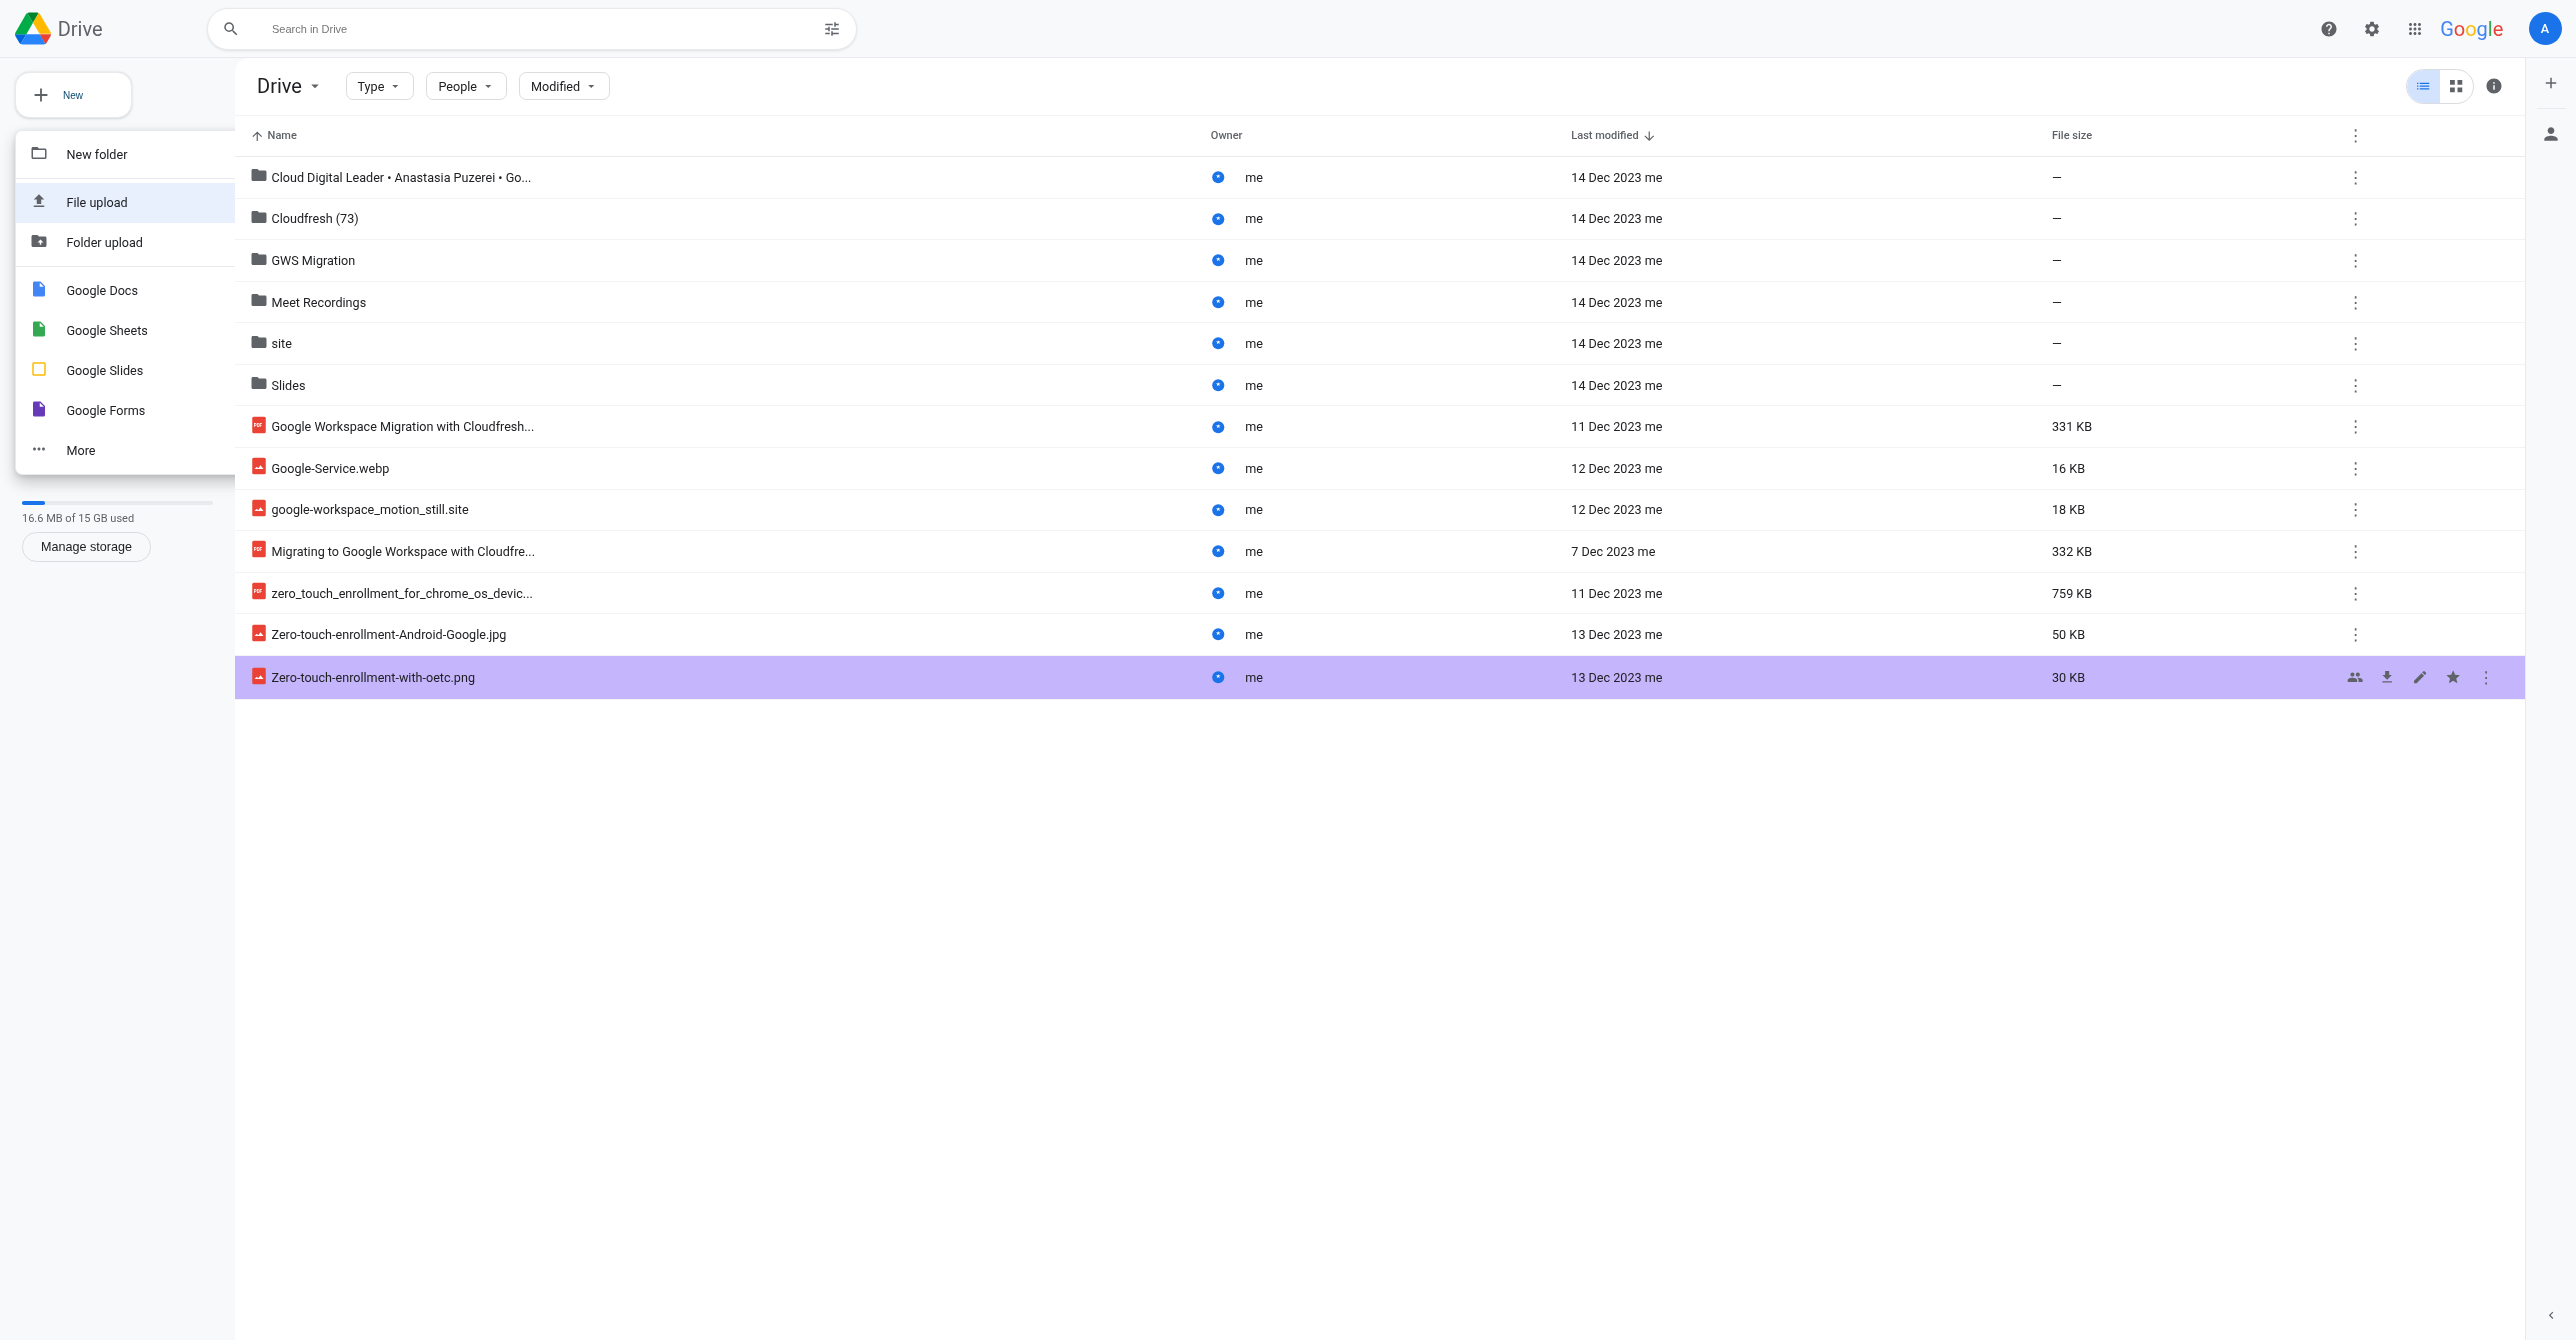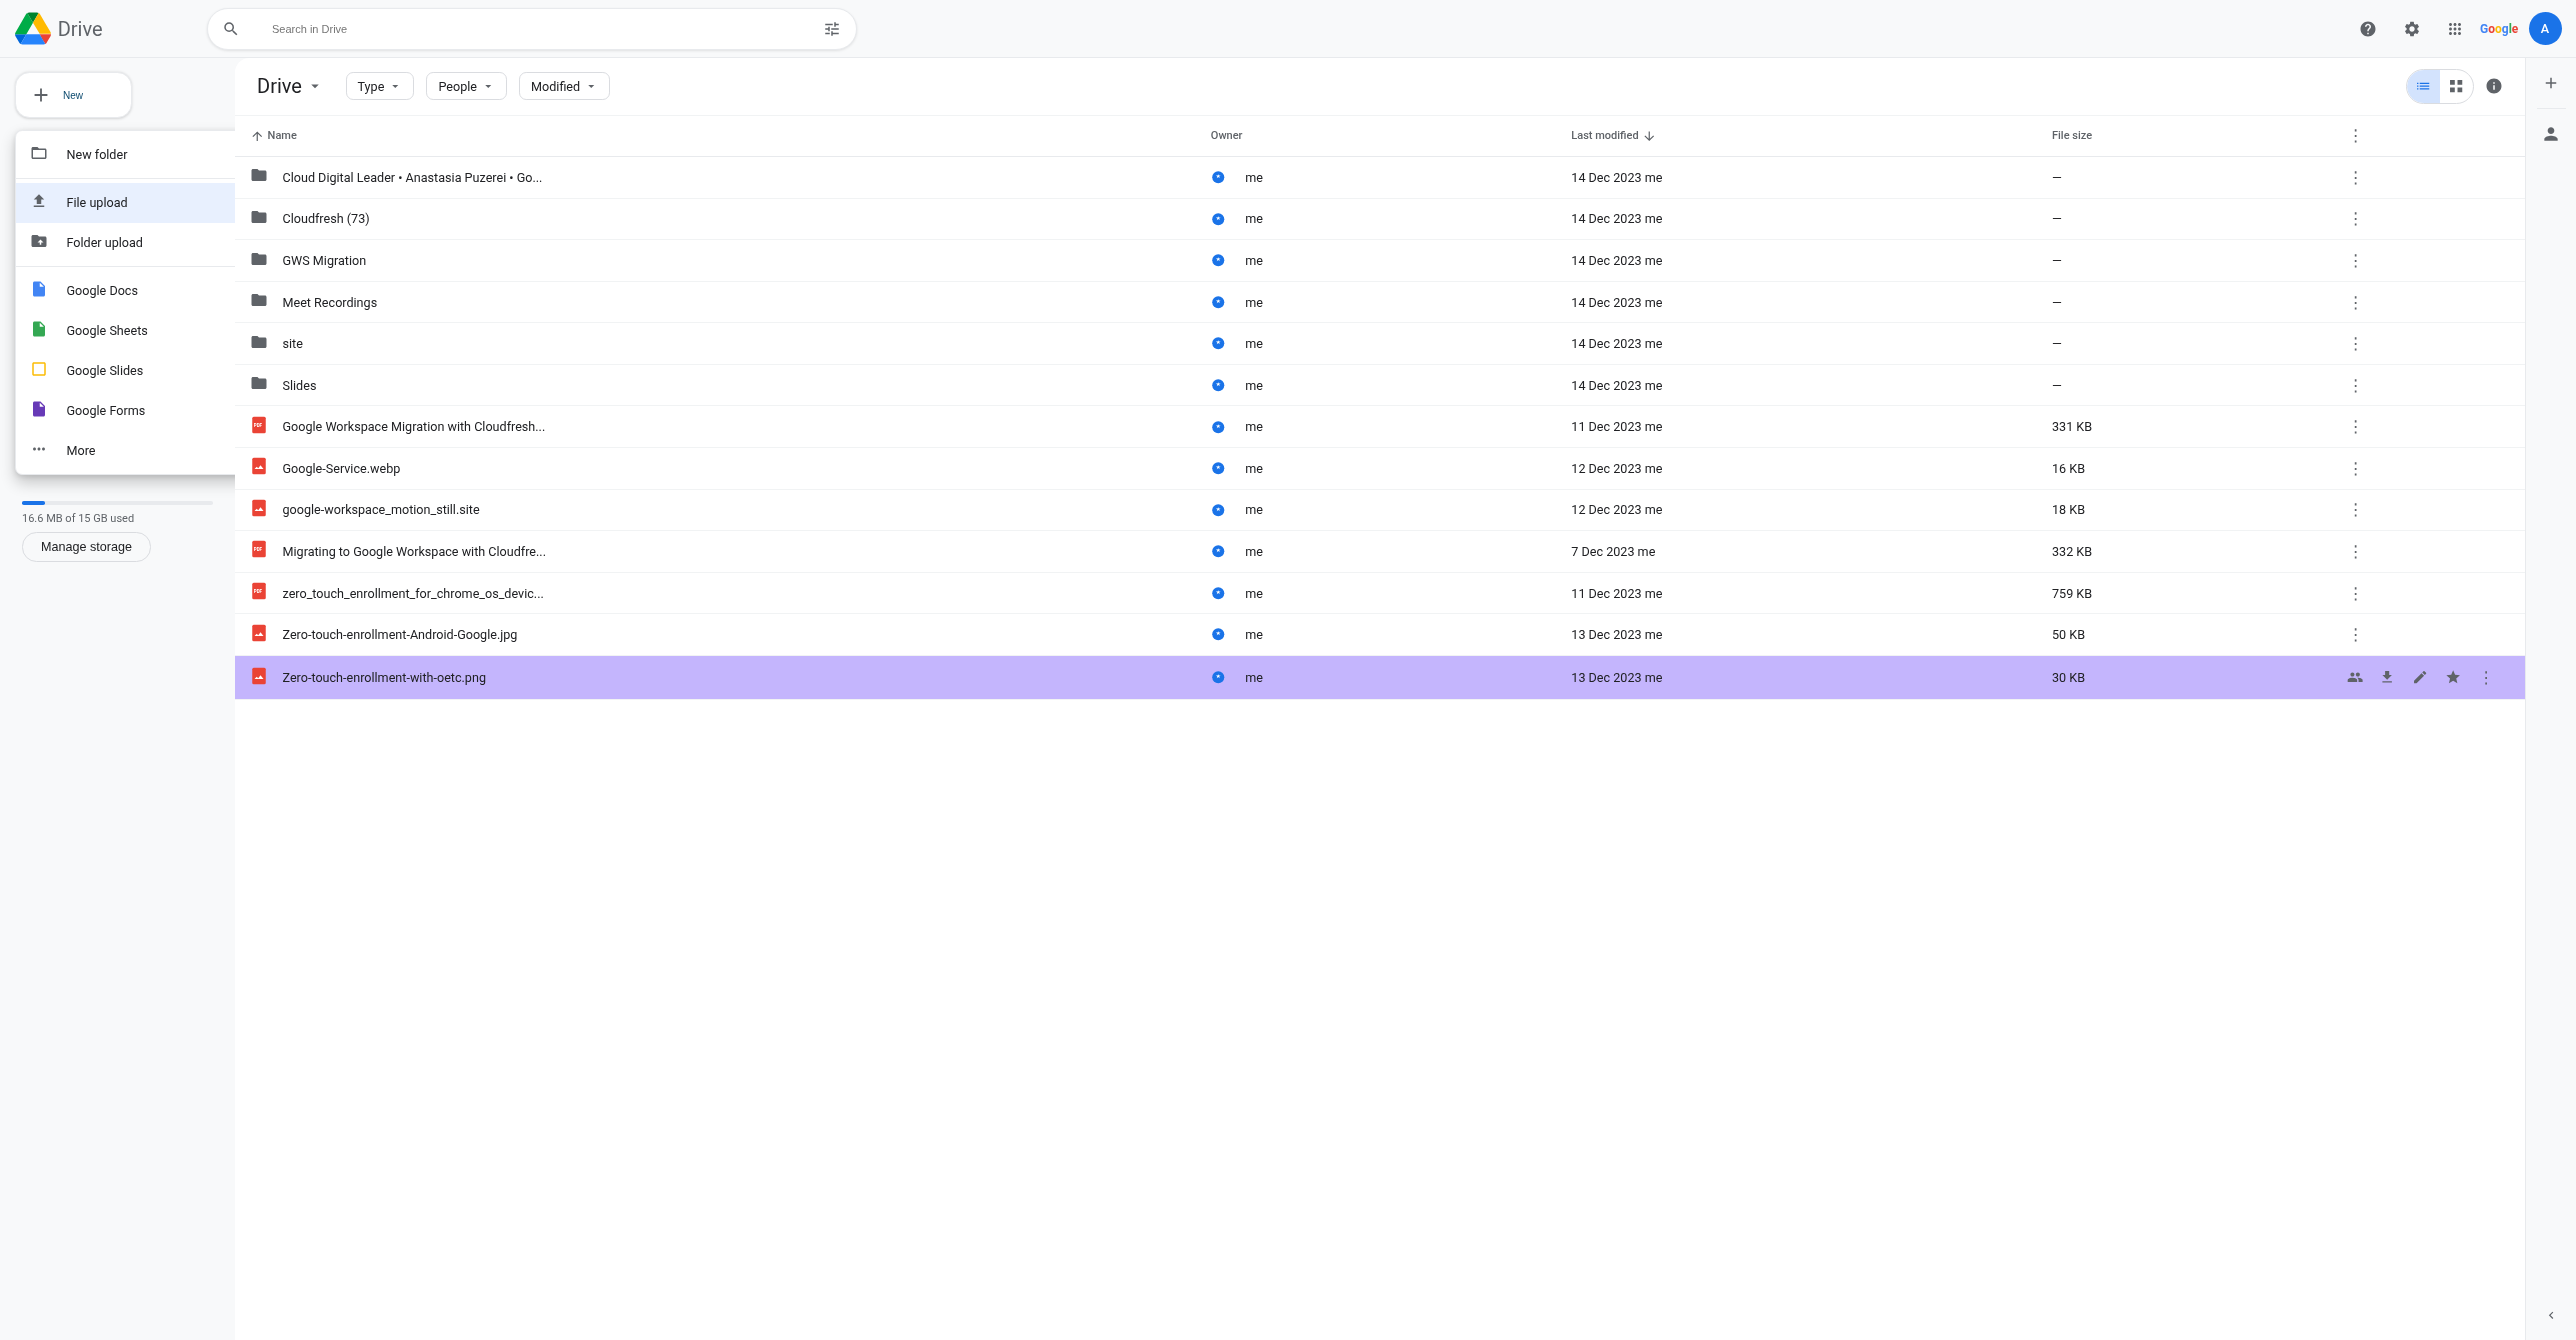--- a/index.html
+++ b/index.html
@@ -64,21 +64,21 @@
       border-radius: 50%;
       display: flex;
       align-items: center;
       justify-content: center;
       cursor: pointer;
       border: none;
       background: transparent;
       color: #5f6368;
       font-size: 16.3px;
     }
-    .google-logo { font-size: 12px; color: #5f6368; font-weight: 700; margin-right: 3px; }
+    .google-logo { font-size: 20px; color: #5f6368; font-weight: 400; margin-right: 18px; }
     .avatar-circle {
       width: 33px;
       height: 33px;
       border-radius: 50%;
       background: #1a73e8;
       display: flex;
       align-items: center;
       justify-content: center;
       color: white;
       font-size: 12.6px;
@@ -257,21 +257,21 @@
     .files-table td {
       padding: 7.2px 14.5px;
       border-bottom: 0.9px solid #f1f3f4;
       font-size: 12.6px;
       color: #202124;
     }
     .files-table tr.selected td { background: #c4b5fd; }
     .file-name-cell {
       display: flex;
       align-items: center;
-      gap: 11px;
+      gap: 0;
       min-width: 0;
     }
     .file-icon { font-size: 18px; min-width: 22px; }
     .file-name-text { overflow: hidden; text-overflow: ellipsis; white-space: nowrap; }
     .owner-cell { display: flex; align-items: center; gap: 20px; }
     .three-dots-btn {
       background: none;
       border: none;
       cursor: pointer;
       color: #5f6368;

